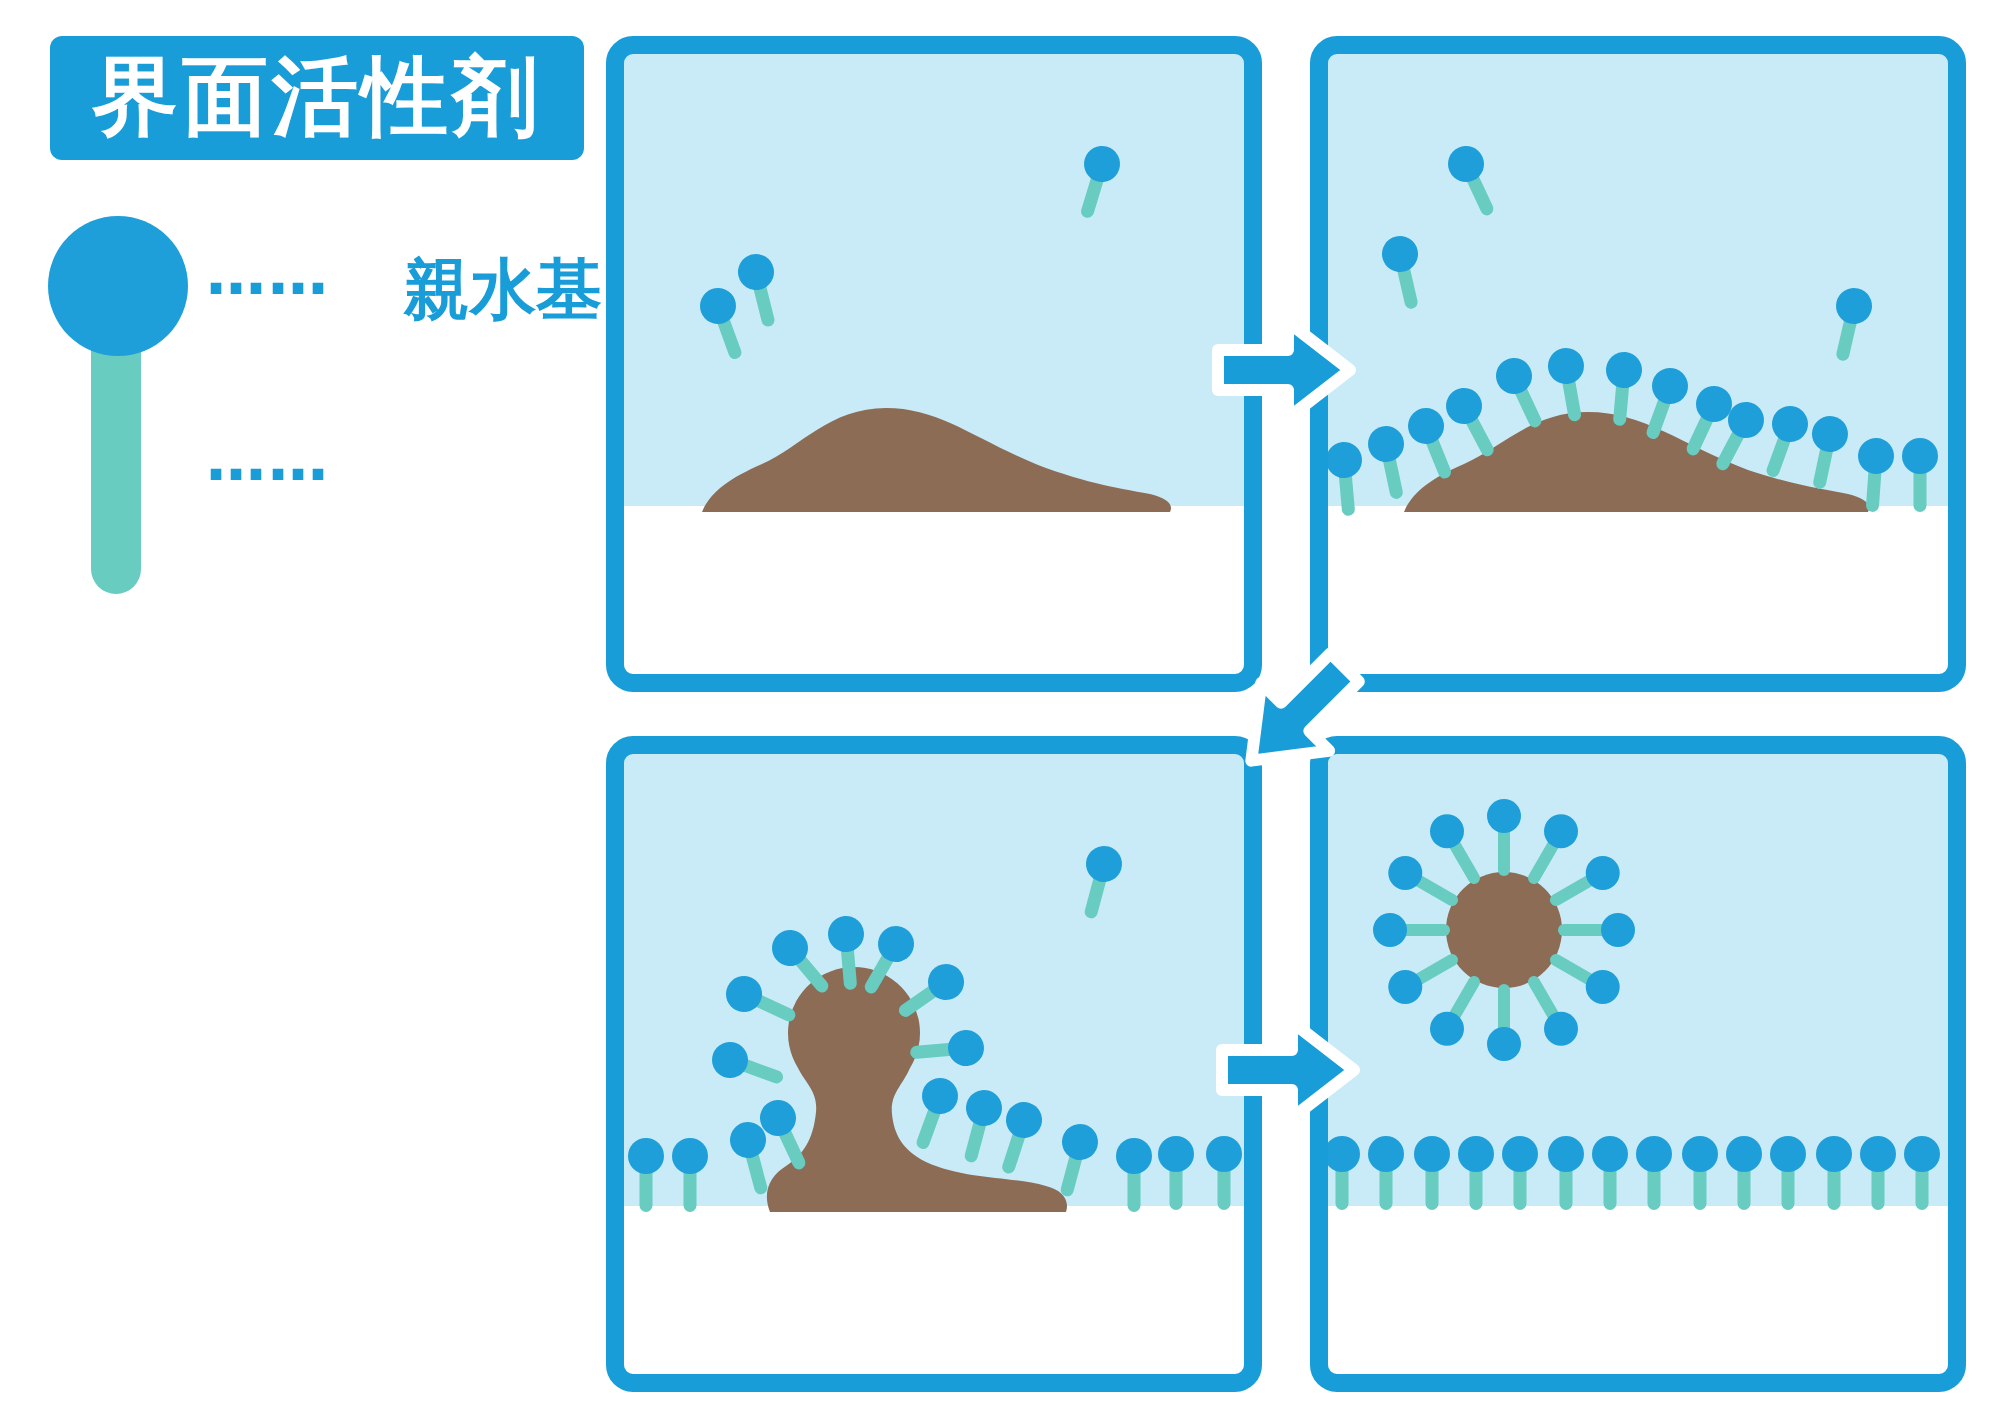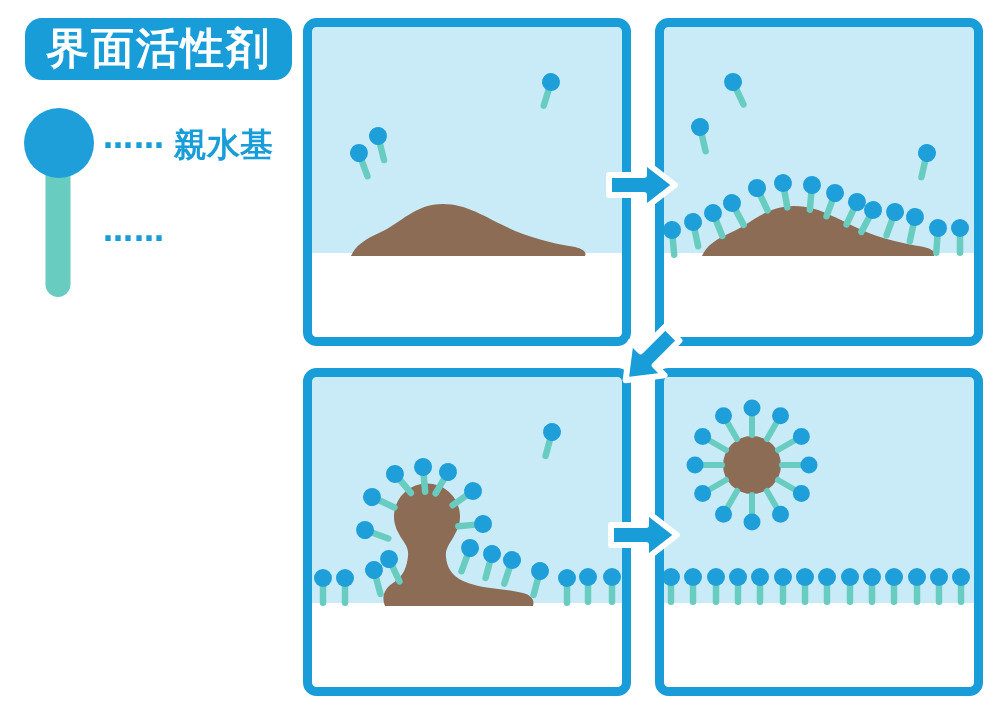--- a/index.html
+++ b/index.html
@@ -1,29 +1,29 @@
 <!DOCTYPE html>
 <html style="--blue: #189DD8; --bg: #FFFFFF; --title-text: #FFFFFF;"><head>
 <meta charset="utf-8">
 <style>
   html,body{margin:0;padding:0;background:#ffffff;}
   body{font-family:"DejaVu Sans","Liberation Sans",sans-serif;}
   .canvas{position:relative;width:1000px;height:714px;background:var(--bg,#fff);overflow:hidden;}
   .title-box{
     position:absolute;left:25px;top:18px;width:267px;height:62px;
-    background:var(--blue);border-radius:17px;
+    background:var(--blue);border-radius:6px;
     display:flex;align-items:center;justify-content:center;
     color:var(--title-text,#fff);font-size:43px;font-weight:bold;letter-spacing:2px;
   }
   .legend-mol{position:absolute;left:22px;top:100px;width:120px;height:210px;}
   .legend-row{position:absolute;display:flex;align-items:center;gap:9px;color:var(--blue);height:44px;}
   .legend-row.row1{left:103px;top:123px;}
   .legend-row.row2{left:103px;top:216px;}
   .legend-row .dots{font-size:30px;font-weight:bold;letter-spacing:1px;transform:translateY(-8px);}
-  .legend-row .lbl{font-size:33px;font-weight:bold;}
+  .legend-row .lbl{font-size:33px;font-weight:bold;margin-left:28px;}
   .panel{position:absolute;}
   #arrows{position:absolute;left:0;top:0;width:1000px;height:714px;pointer-events:none;}
 </style>
 </head>
 <body>
 
 <div class="canvas">
 
   <div class="title-box">
     <span>界面活性剤</span>

